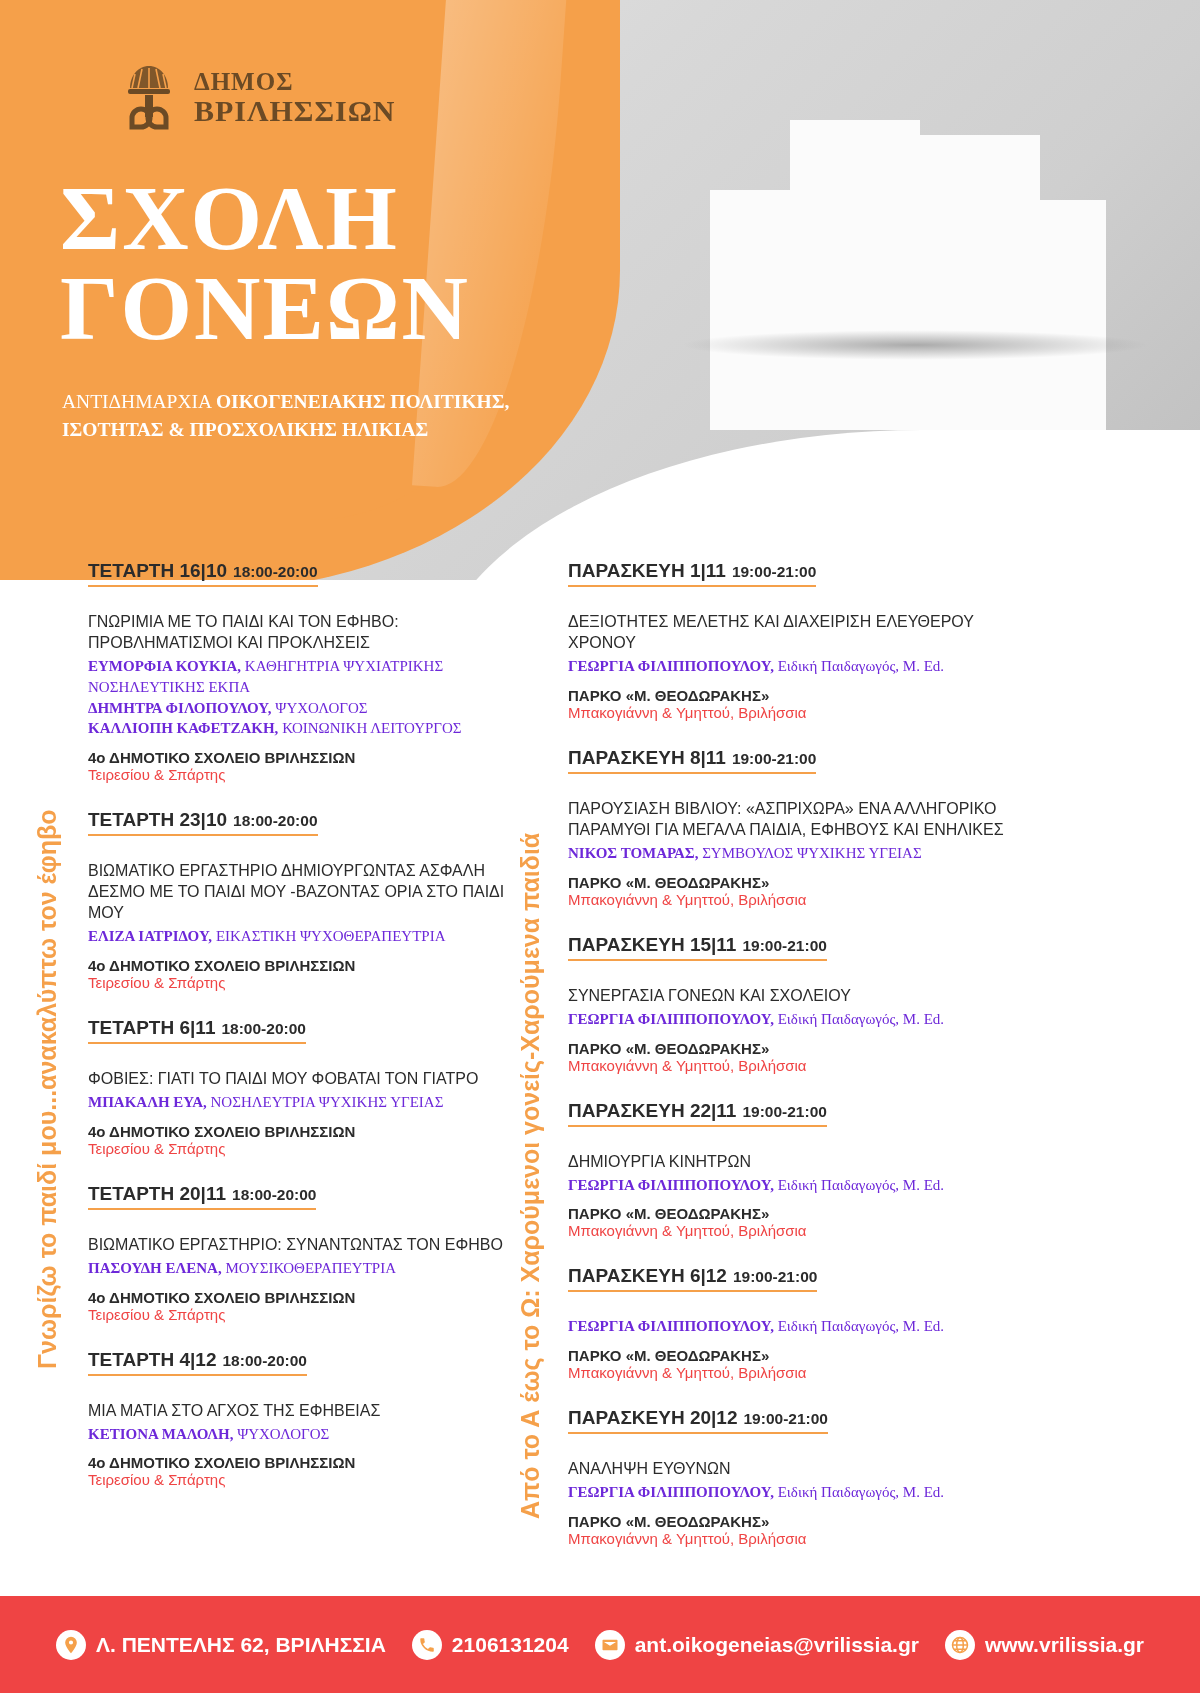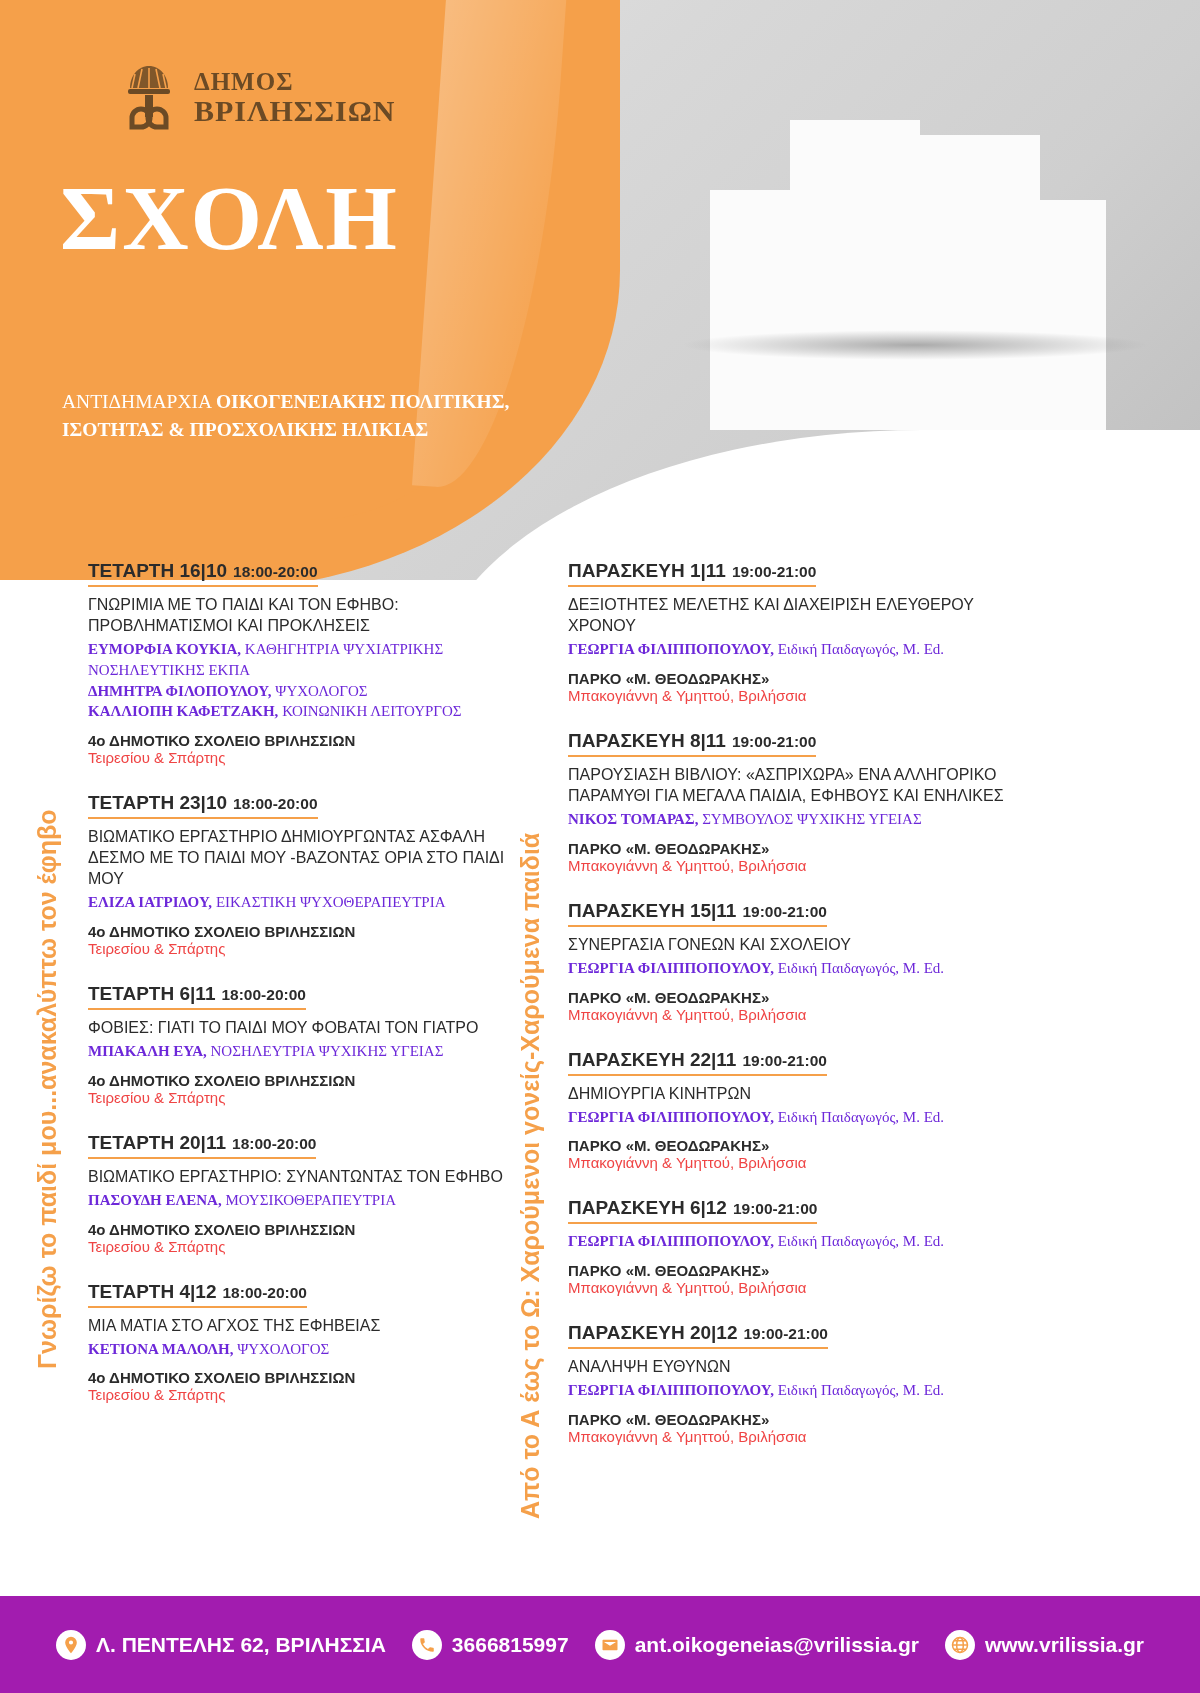--- a/index.html
+++ b/index.html
@@ -115,35 +115,35 @@
   
   .col { position: absolute; }
   .col-left { left: 88px; top: 560px; width: 420px; }
   .col-right { left: 568px; top: 560px; width: 470px; }
 
   .event { margin-bottom: 26px; }
   .ev-head {
     display: inline-block;
     border-bottom: 2.5px solid #F5A04A;
     padding-bottom: 3px;
-    margin-bottom: 7px;
+    margin-bottom: 24px;
   }
   .ev-date { font-size: 19px; font-weight: bold; color: #2b2b2b; }
   .ev-time { font-size: 15.5px; font-weight: bold; color: #2b2b2b; margin-left: 6px; }
   .ev-title { font-size: 16px; color: #2b2b2b; line-height: 1.32; margin-bottom: 3px; }
   .ev-person { font-size: 15px; color: #6d28d9; line-height: 1.38; font-family: Liberation Serif, serif; }
   .ev-person b { font-weight: bold; }
   .ev-venue { margin-top: 10px; font-size: 15px; font-weight: bold; color: #2b2b2b; }
   .ev-addr { font-size: 15px; color: #ef4444; }
 
   
   .footer {
     position: absolute; left: 0; top: 1596px;
     width: 1200px; height: 97px;
-    background: #a21caf;
+    background: #ef4444;
     display: flex; align-items: center; justify-content: center;
     gap: 26px;
     color: #ffffff;
   }
   .f-item { display: flex; align-items: center; gap: 10px; font-size: 21px; font-weight: bold; }
   .f-ico {
     width: 30px; height: 30px; border-radius: 50%;
     background: #ffffff; display: flex; align-items: center; justify-content: center;
     color: #F5A04A; flex: none;
   }
@@ -207,20 +207,21 @@
         </g>
       </svg>
     </div>
     <div class="logo-text">
       <div class="l1">ΔΗΜΟΣ</div>
       <div class="l2">ΒΡΙΛΗΣΣΙΩΝ</div>
     </div>
   </div>
 
   <div class="title-main">ΣΧΟΛΗ</div>
+  <div class="title-sub">ΓΟΝΕΩΝ</div>
 
   <div class="title-dept">
     <span>ΑΝΤΙΔΗΜΑΡΧΙΑ </span><b>ΟΙΚΟΓΕΝΕΙΑΚΗΣ ΠΟΛΙΤΙΚΗΣ,</b><br>
     <b>ΙΣΟΤΗΤΑΣ &amp; ΠΡΟΣΧΟΛΙΚΗΣ ΗΛΙΚΙΑΣ</b>
   </div>
 </div>
 
 <div class="vlabel" id="vlabel-left">Γνωρίζω το παιδί μου...ανακαλύπτω τον έφηβο</div>
 <div class="vlabel" id="vlabel-right">Από το Α έως το Ω: Χαρούμενοι γονείς-Χαρούμενα παιδιά</div>
 
@@ -249,21 +250,21 @@
         </svg>
     </span>
     <span>Λ. ΠΕΝΤΕΛΗΣ 62, ΒΡΙΛΗΣΣΙΑ</span>
   </div>
   <div class="f-item">
     <span class="f-ico">
       <svg viewBox="0 0 24 24" width="18" height="18">
           <path fill="#F5A04A" d="M6.6 10.8a15 15 0 0 0 6.6 6.6l2.2-2.2a1 1 0 0 1 1-.25c1.1.37 2.3.57 3.6.57a1 1 0 0 1 1 1V20a1 1 0 0 1-1 1A17 17 0 0 1 3 4a1 1 0 0 1 1-1h3.5a1 1 0 0 1 1 1c0 1.25.2 2.45.57 3.6a1 1 0 0 1-.25 1z"></path>
         </svg>
     </span>
-    <span>3666815997</span>
+    <span>2106131204</span>
   </div>
   <div class="f-item">
     <span class="f-ico">
       <svg viewBox="0 0 24 24" width="18" height="18">
           <path fill="#F5A04A" d="M3 5h18a1 1 0 0 1 1 1v12a1 1 0 0 1-1 1H3a1 1 0 0 1-1-1V6a1 1 0 0 1 1-1zm9 8 8-5H4z"></path>
         </svg>
     </span>
     <span>ant.oikogeneias@vrilissia.gr</span>
   </div>
   <div class="f-item">

